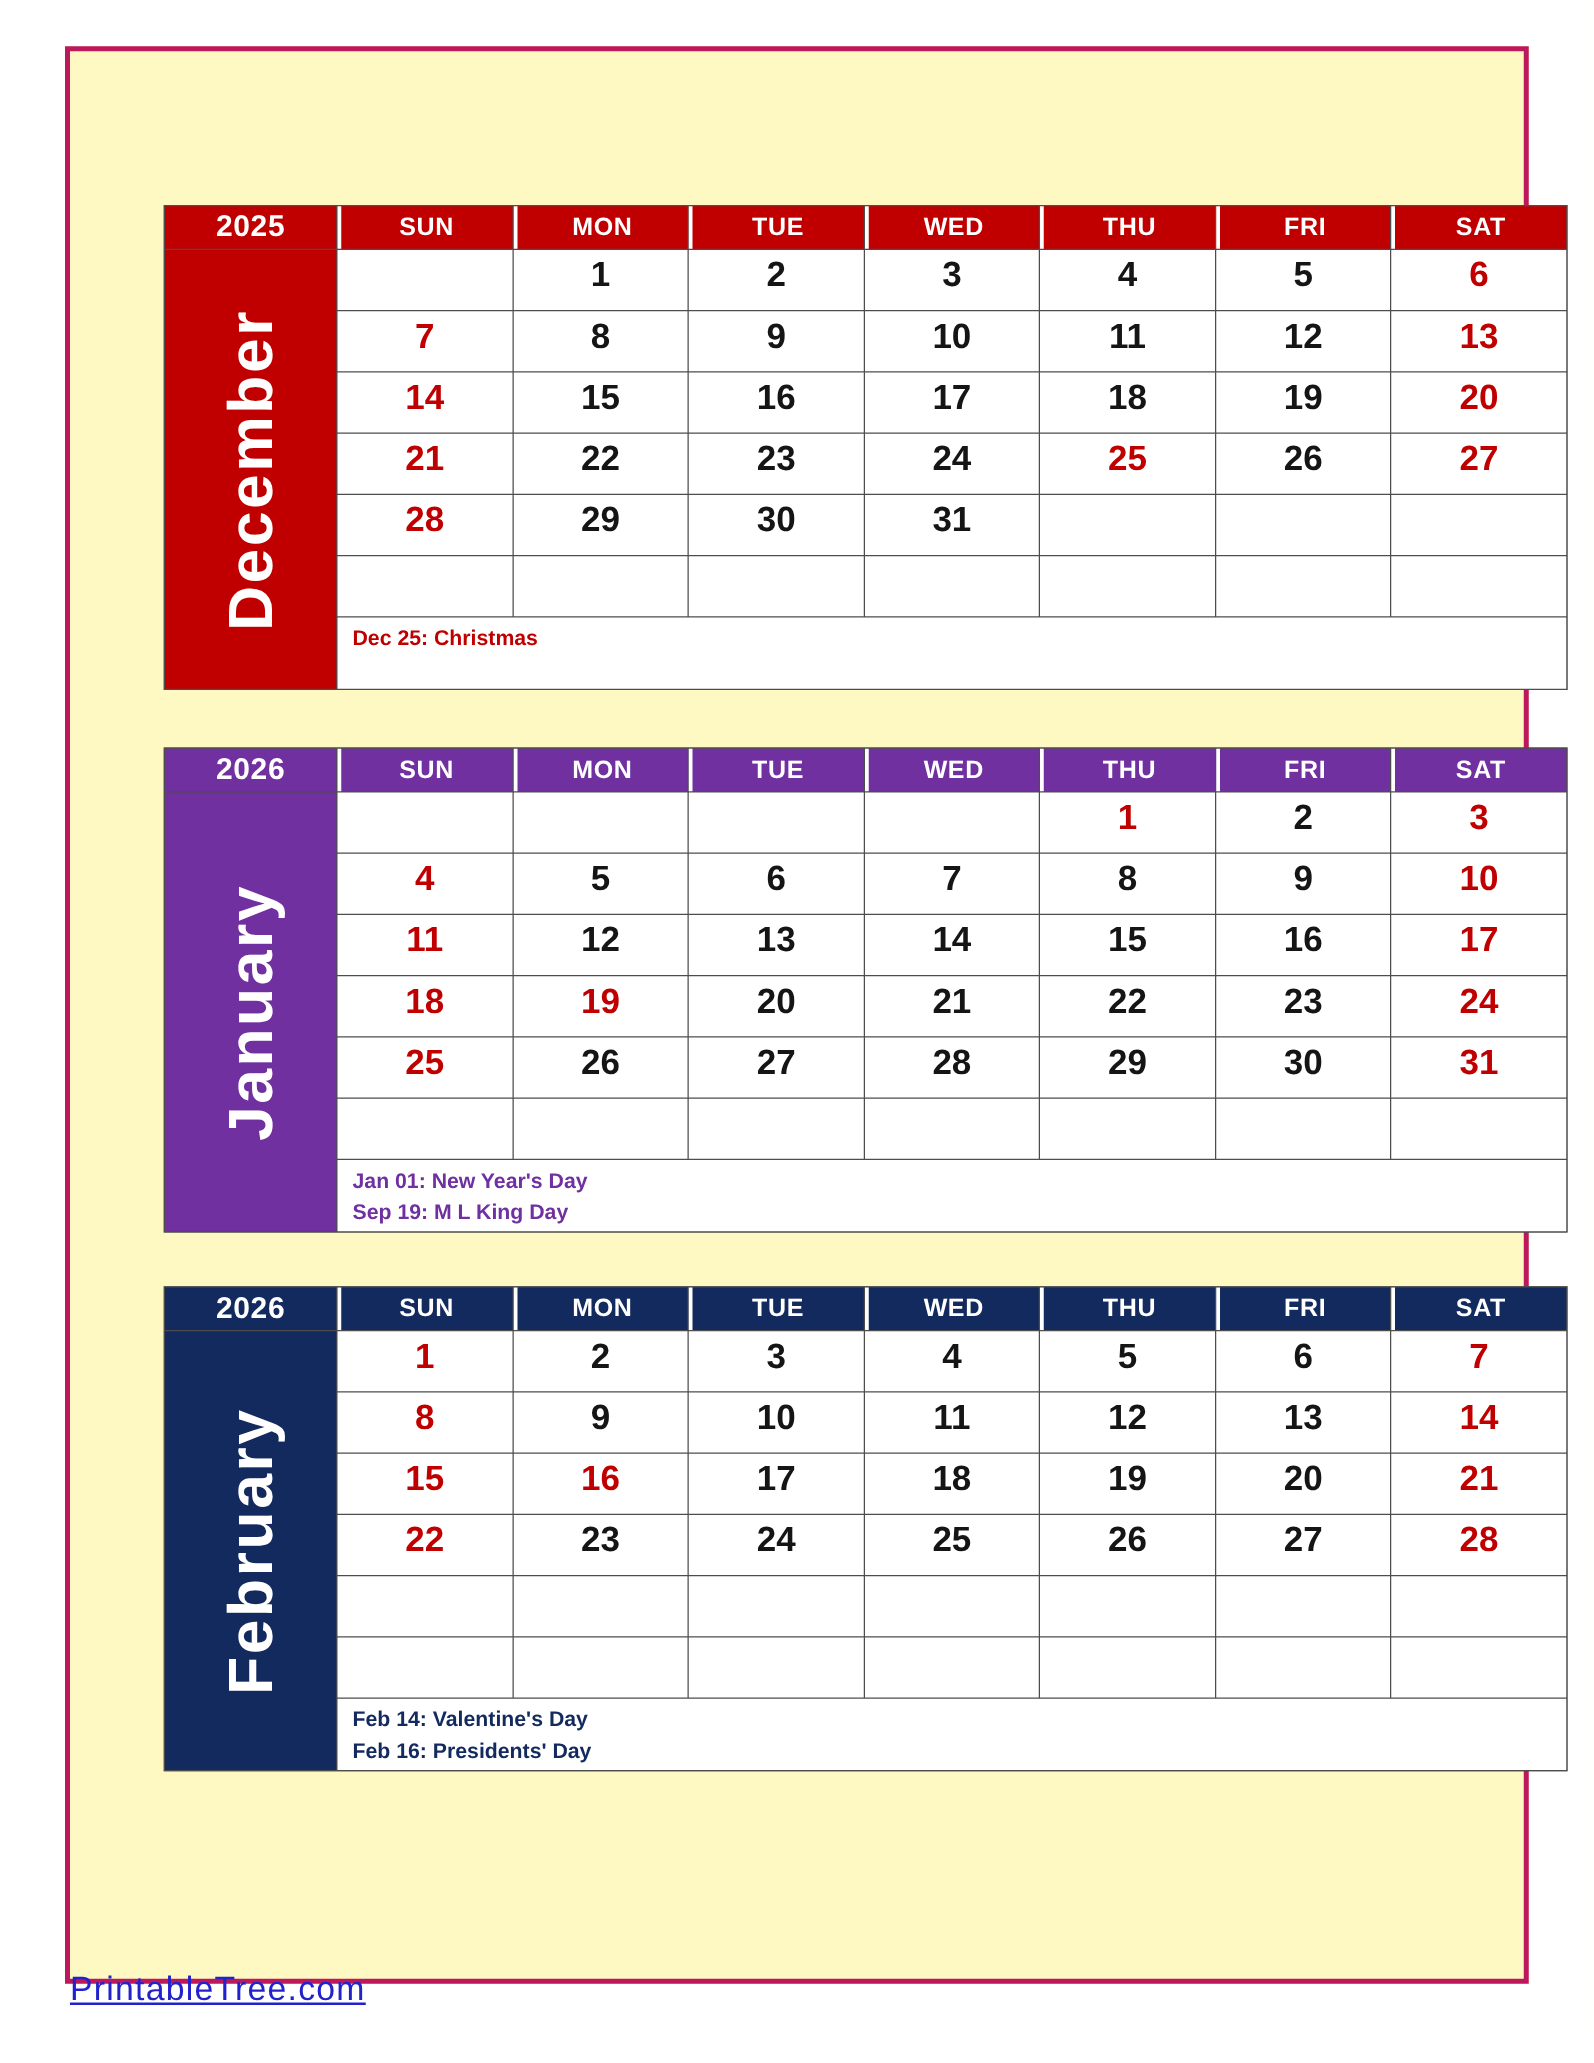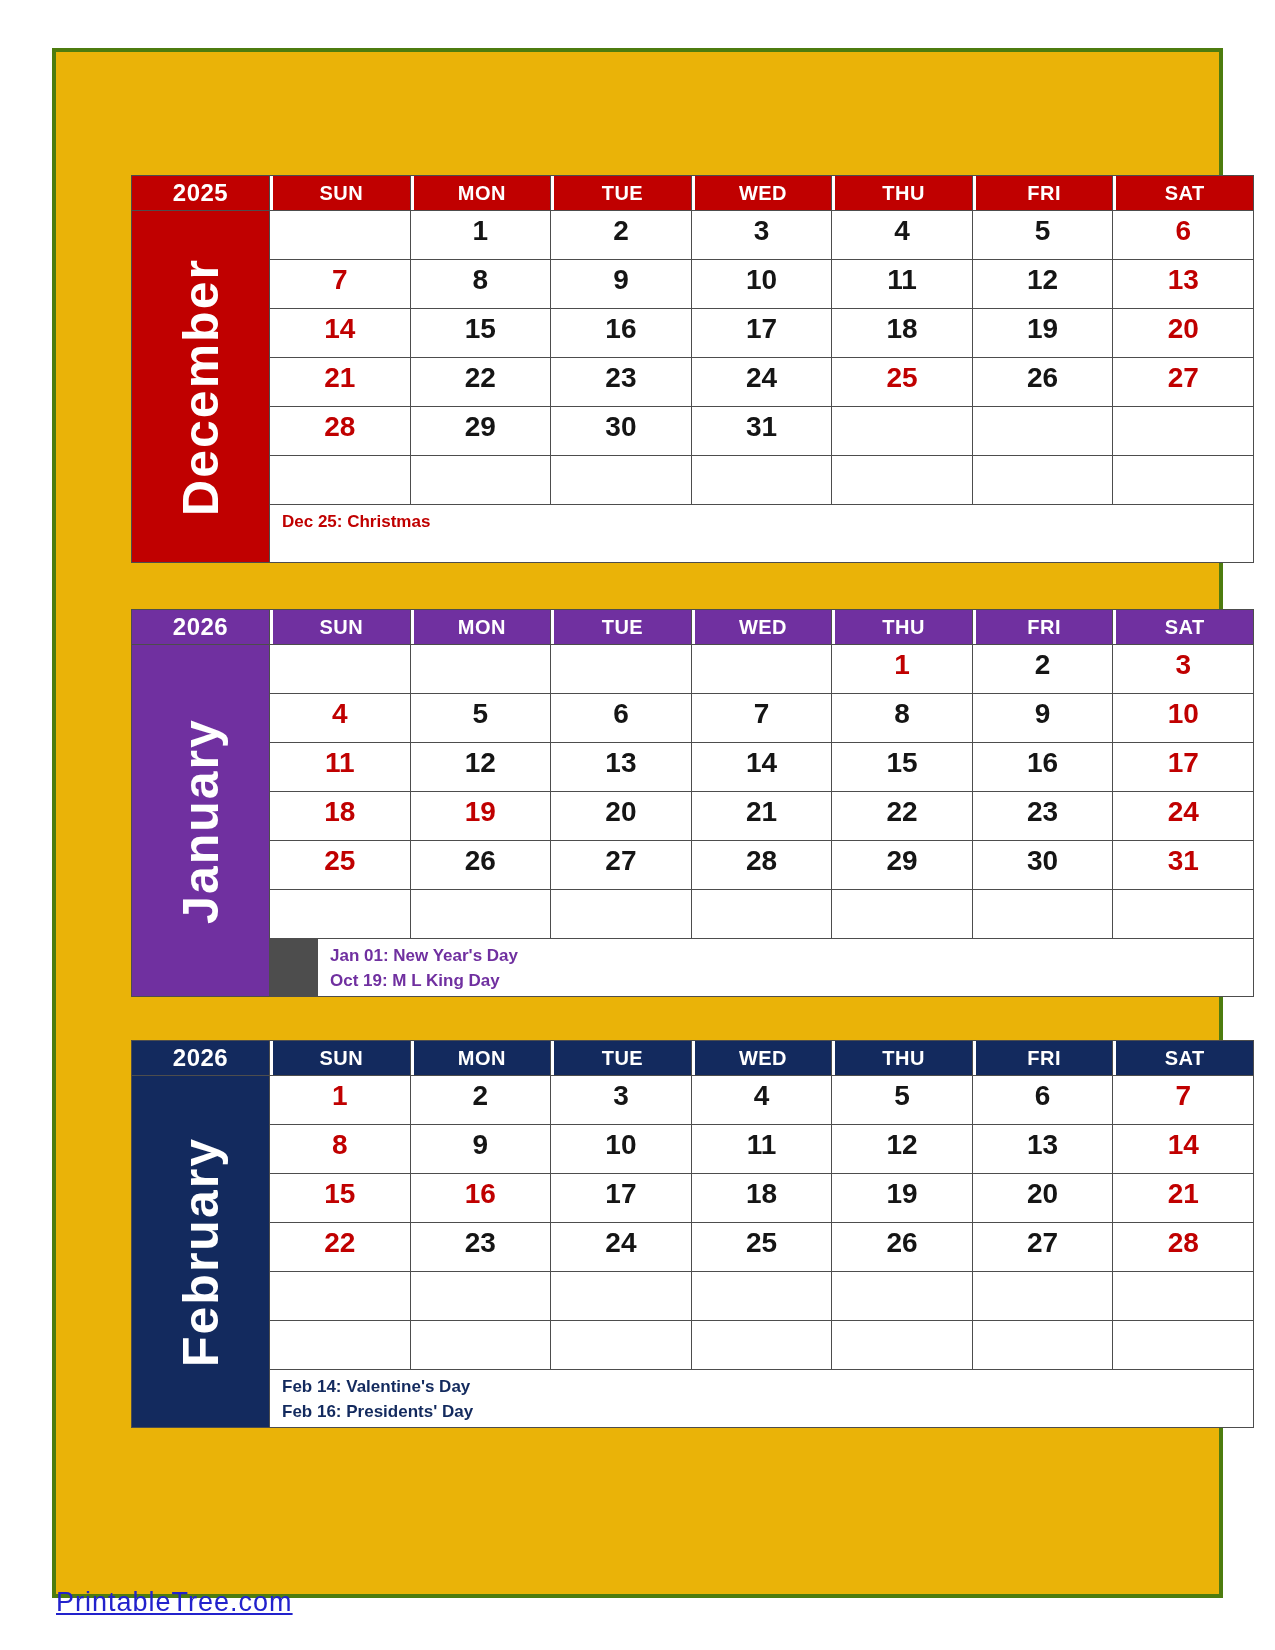--- a/index.html
+++ b/index.html
@@ -4,22 +4,22 @@
 <style>
   html,body{margin:0;padding:0;background:#ffffff;}
   .page{
     position:relative;
     width:1275px;height:1650px;
     background:#ffffff;
     font-family:"Liberation Sans","DejaVu Sans",sans-serif;
     overflow:hidden;
   }
   .frame{
-    position:absolute;left:52px;top:48px;width:1171px;height:1550px;
-    border:4px solid #4d7c0f;box-sizing:border-box;background:#eab308;
+    position:absolute;left:52px;top:37px;width:1171px;height:1550px;
+    border:4px solid #be185d;box-sizing:border-box;background:#fef9c3;
   }
   .month{
     position:absolute;left:75px;width:1123px;
   }
   .month.m0{top:123px;}
   .month.m1{top:557px;}
   .month.m2{top:988px;}
   .cal{
     display:grid;
     grid-template-columns:137px repeat(7,1fr);
@@ -178,23 +178,23 @@
           <div class="cell datecell">29</div>
           <div class="cell datecell">30</div>
           <div class="cell datecell red">31</div>
           <div class="cell datecell"></div>
           <div class="cell datecell"></div>
           <div class="cell datecell"></div>
           <div class="cell datecell"></div>
           <div class="cell datecell"></div>
           <div class="cell datecell"></div>
           <div class="cell datecell"></div>
-          <div class="cell holiday" style="grid-area: 8 / 2 / auto / span 7; margin-left: 48px;">
+          <div class="cell holiday" style="grid-area: 8 / 2 / auto / span 7;">
             <div>Jan 01: New Year's Day</div>
-            <div>Oct 19: M L King Day</div>
+            <div>Sep 19: M L King Day</div>
           </div>
         </div>
       </section>
     <section class="month m2">
         <div class="cal" style="--accent: #132A5E;">
           <div class="cell head year-cell">2026</div>
           <div class="cell head dow">SUN</div>
           <div class="cell head dow">MON</div>
           <div class="cell head dow">TUE</div>
           <div class="cell head dow">WED</div>

